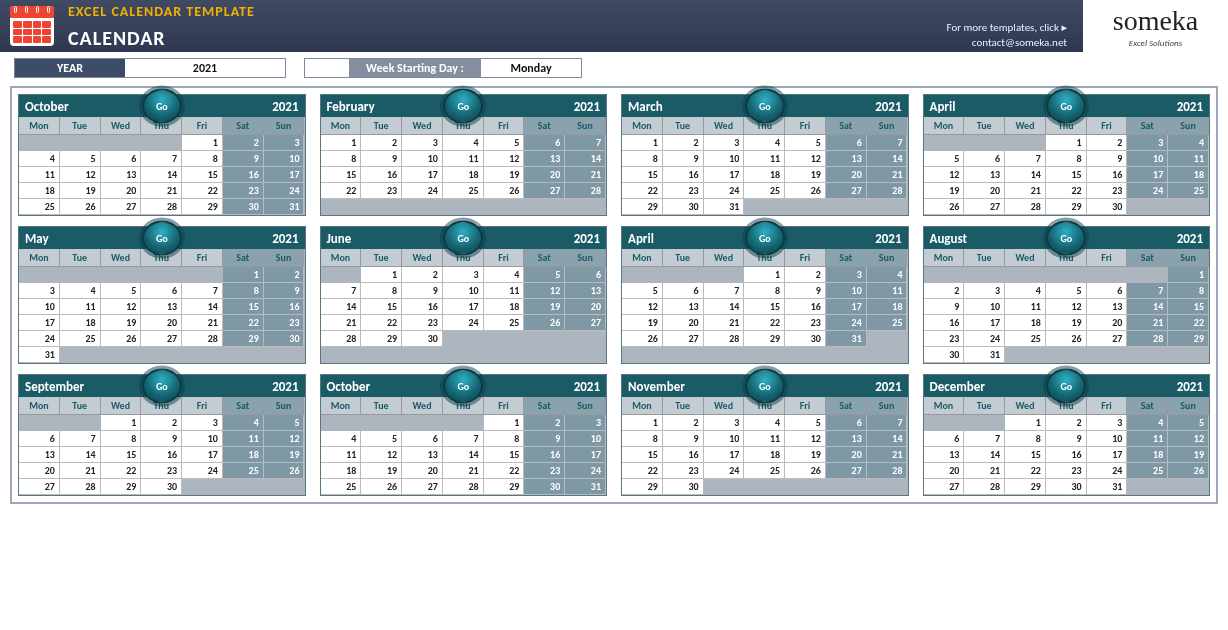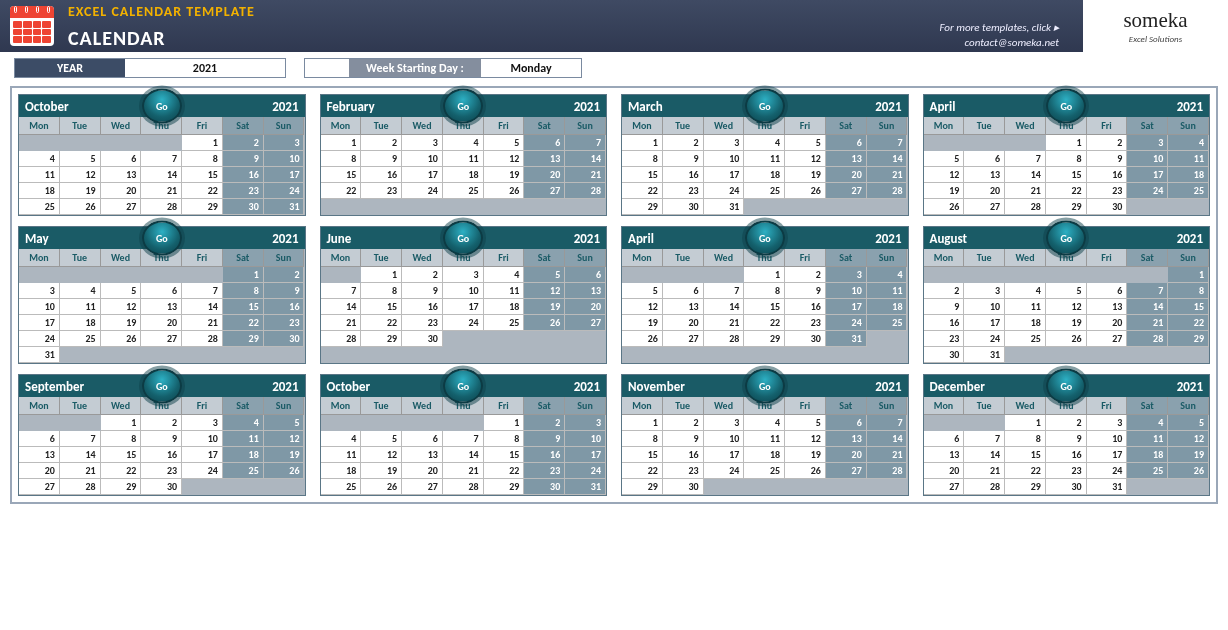--- a/index.html
+++ b/index.html
@@ -39,27 +39,27 @@
   }
   .cal-icon-top span { width:3px; height:7px; background:#e43; border-radius:2px; margin-top:-5px; border:1px solid #fff;}
   .cal-icon-body {
     flex:1; display:grid; grid-template-columns:repeat(4,1fr); grid-template-rows:repeat(3,1fr); gap:1px; padding:3px;
   }
   .cal-icon-body span { background:#e43; border-radius:1px;}
   .titles { margin-left:14px; }
   .t1 { color:#f2b100; font-size:14px; letter-spacing:1px; font-weight:bold;}
   .t2 { color:#fff; font-size:20px; letter-spacing:1px; font-weight:bold; margin-top:6px;}
   .header-right {
-    margin-left:auto; text-align:right; padding-right:24px; font-size:11px; font-style:italic;
+    margin-left:auto; text-align:right; padding-right:16px; font-size:11px; 
     display:flex; flex-direction:column; align-items:flex-end; gap:2px; color:#eef;margin-top:17px;
   }
   .brand {
     width:145px; height:52px; background:#fff; display:flex; flex-direction:column; justify-content:center; align-items:center;
   }
-  .brand-name { font-family: Georgia, serif; font-size:21px; color:#222; font-weight:normal; letter-spacing:0;}
+  .brand-name { font-family: Georgia, serif; font-size:28px; color:#222; font-weight:normal; letter-spacing:0;}
   .brand-sub { font-size:9px; color:#444; font-style:italic;}
   
   .controls {
     display:flex; align-items:center; gap:18px; padding:6px 14px 4px 14px;
   }
   .pill-box { display:flex; border:1px solid #7a8aa0;}
   .pill-label {
     background:#3c4c66; color:#fff; font-weight:bold; font-size:12px;
     width:110px; text-align:center; padding:2px 8px;
   }

